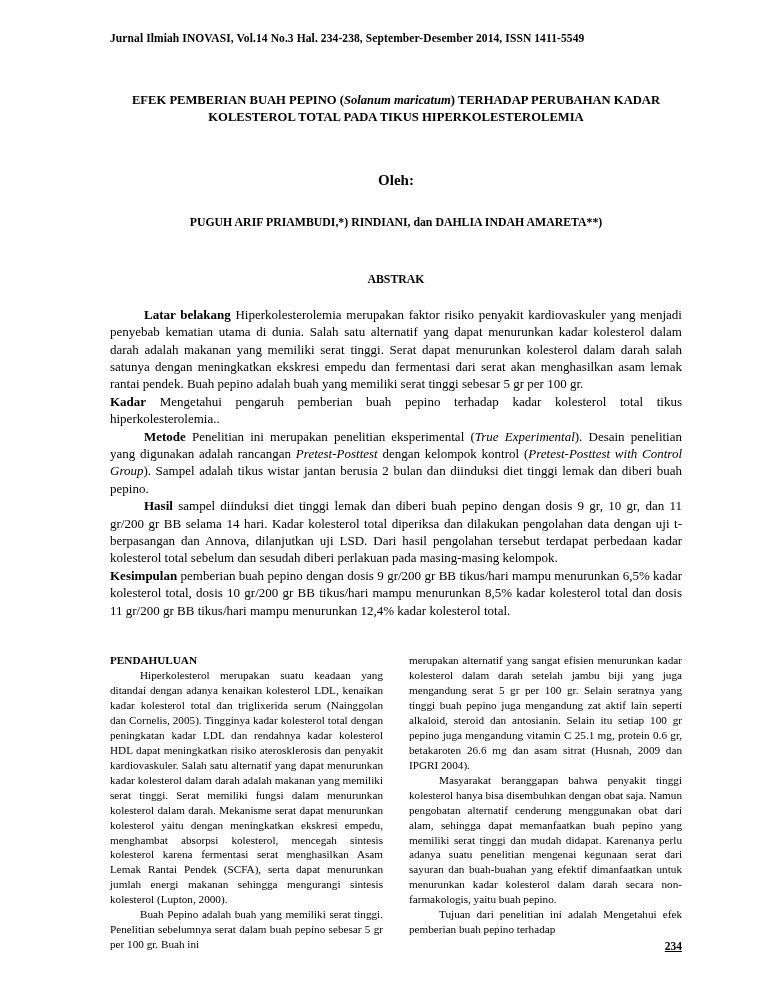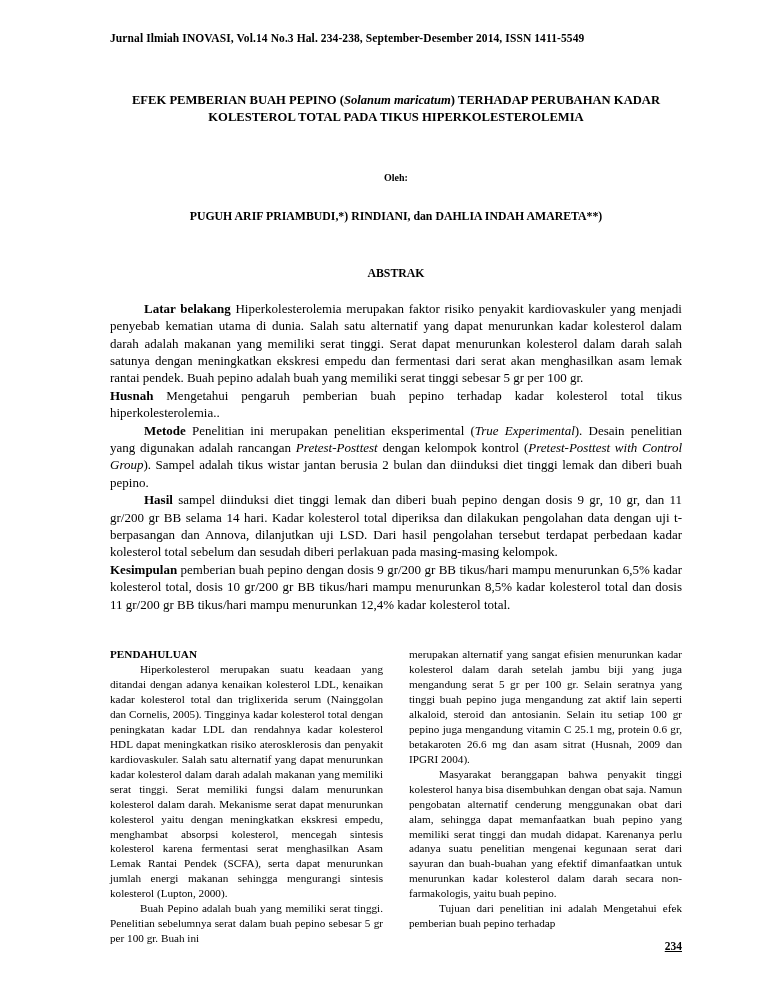--- a/index.html
+++ b/index.html
@@ -36,21 +36,21 @@
     line-height: 1.38;
     padding: 0 8px;
   }
   .title-block .ital {
     font-style: italic;
     margin-top: 16px;
   }
   .byline-label {
     text-align: center;
     font-weight: bold;
-    font-size: 10px;
+    font-size: 15px;
     margin-top: 45px;
   }
   .authors {
     text-align: center;
     font-weight: bold;
     font-size: 11.8px;
     margin-top: 26px;
   }
   .abstract-head {
     text-align: center;
@@ -122,21 +122,21 @@
     <span>KOLESTEROL TOTAL PADA TIKUS HIPERKOLESTEROLEMIA</span>
   </div>
 
   <div class="byline-label">Oleh:</div>
   <div class="authors">PUGUH ARIF PRIAMBUDI,*) RINDIANI, dan DAHLIA INDAH AMARETA**)</div>
 
   <div class="abstract-head">ABSTRAK</div>
 
   <div class="abstract">
     <p class="ind"><b>Latar belakang</b><span> Hiperkolesterolemia merupakan faktor risiko penyakit kardiovaskuler yang menjadi penyebab kematian utama di dunia. Salah satu alternatif yang dapat menurunkan kadar kolesterol dalam darah adalah makanan yang memiliki serat tinggi. Serat dapat menurunkan kolesterol dalam darah salah satunya dengan meningkatkan ekskresi empedu dan fermentasi dari serat akan menghasilkan asam lemak rantai pendek. Buah pepino adalah buah yang memiliki serat tinggi sebesar 5 gr per 100 gr.</span></p>
-    <p><b>Husnah</b><span> Mengetahui pengaruh pemberian buah pepino terhadap kadar kolesterol total tikus hiperkolesterolemia..</span></p>
+    <p><b>Kadar</b><span> Mengetahui pengaruh pemberian buah pepino terhadap kadar kolesterol total tikus hiperkolesterolemia..</span></p>
     <p class="ind"><b>Metode</b><span> Penelitian ini merupakan penelitian eksperimental (</span><i>True Experimental</i><span>). Desain penelitian yang digunakan adalah rancangan </span><i>Pretest-Posttest</i><span> dengan kelompok kontrol (</span><i>Pretest-Posttest with Control Group</i><span>). Sampel adalah tikus wistar jantan berusia 2 bulan dan diinduksi diet tinggi lemak dan diberi buah pepino.</span></p>
     <p class="ind"><b>Hasil</b><span> sampel diinduksi diet tinggi lemak dan diberi buah pepino dengan dosis 9 gr, 10 gr, dan 11 gr/200 gr BB selama 14 hari. Kadar kolesterol total diperiksa dan dilakukan pengolahan data dengan uji t-berpasangan dan Annova, dilanjutkan uji LSD. Dari hasil pengolahan tersebut terdapat perbedaan kadar kolesterol total sebelum dan sesudah diberi perlakuan pada masing-masing kelompok.</span></p>
     <p><b>Kesimpulan</b><span> pemberian buah pepino dengan dosis 9 gr/200 gr BB tikus/hari mampu menurunkan 6,5% kadar kolesterol total, dosis 10 gr/200 gr BB tikus/hari mampu menurunkan 8,5% kadar kolesterol total dan dosis 11 gr/200 gr BB tikus/hari mampu menurunkan 12,4% kadar kolesterol total.</span></p>
   </div>
 
 
   <div class="columns">
     <div class="col">
       <p class="section-head">PENDAHULUAN</p>
       <p class="ind">Hiperkolesterol merupakan suatu keadaan yang ditandai dengan adanya kenaikan kolesterol LDL, kenaikan kadar kolesterol total dan triglixerida serum (Nainggolan dan Cornelis, 2005). Tingginya kadar kolesterol total dengan peningkatan kadar LDL dan rendahnya kadar kolesterol HDL dapat meningkatkan risiko aterosklerosis dan penyakit kardiovaskuler. Salah satu alternatif yang dapat menurunkan kadar kolesterol dalam darah adalah makanan yang memiliki serat tinggi. Serat memiliki fungsi dalam menurunkan kolesterol dalam darah. Mekanisme serat dapat menurunkan kolesterol yaitu dengan meningkatkan ekskresi empedu, menghambat absorpsi kolesterol, mencegah sintesis kolesterol karena fermentasi serat menghasilkan Asam Lemak Rantai Pendek (SCFA), serta dapat menurunkan jumlah energi makanan sehingga mengurangi sintesis kolesterol (Lupton, 2000).</p>

